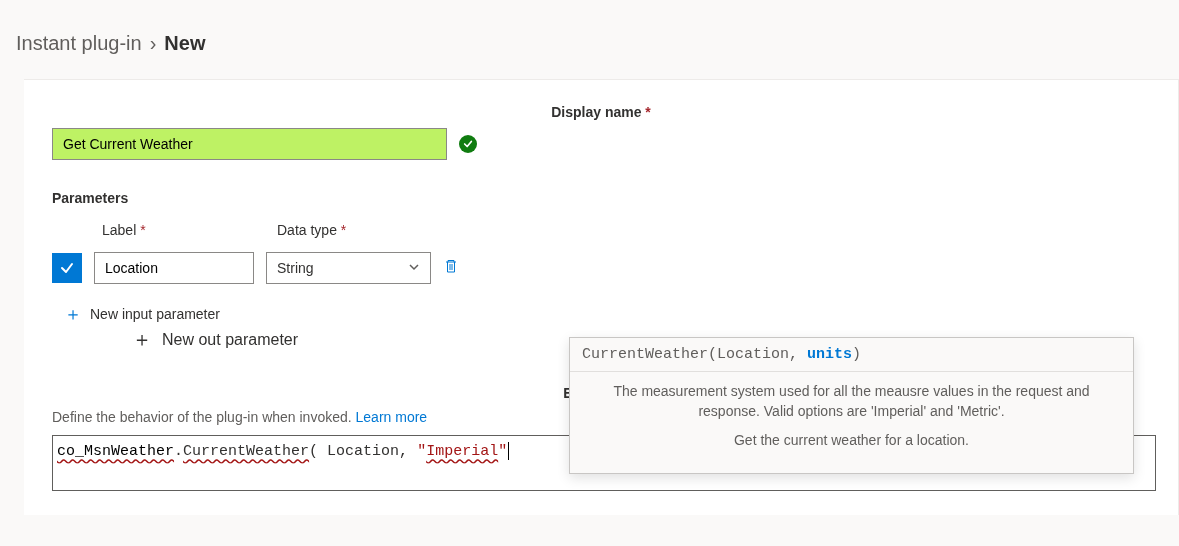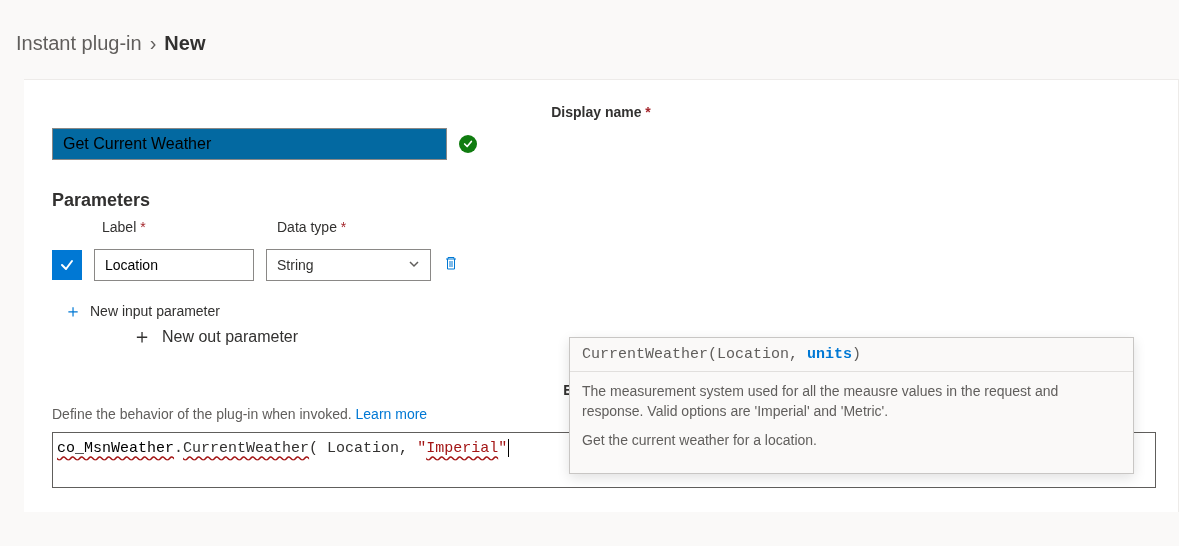--- a/index.html
+++ b/index.html
@@ -40,39 +40,39 @@
     text-align: center;
   }
   .required::after {
     content: " *";
     color: #a4262c;
   }
   .text-input {
     border: 1px solid #8a8886;
     height: 32px;
     padding: 0 10px;
-    font-size: 16px;
+    font-size: 14px;
     font-family: inherit;
     width: 395px;
-    background: #0369a1;
+    background: #bef264;
   }
 
   .input-row { display: flex; align-items: center; gap: 12px; }
   .success-icon {
     width: 18px; height: 18px; border-radius: 50%;
     background: #107c10; color: #fff;
     display: inline-flex; align-items: center; justify-content: center;
     font-size: 11px; font-weight: 700;
   }
 
   .section-label {
     font-weight: 600;
-    font-size: 18px;
+    font-size: 14px;
     margin-top: 30px;
-    margin-bottom: 8px;
+    margin-bottom: 16px;
   }
 
   .params-area {
     display: flex;
     align-items: flex-start;
     flex-direction: column;
   }
   .params-left { width: 600px; }
 
   .param-headers {
@@ -167,21 +167,21 @@
     font-size: 15px;
     border-bottom: 1px solid #e1dfdd;
     color: #605e5c;
   }
   .tooltip .sig .param-active { color: #0078d4; font-weight: 600; }
   .tooltip .body {
     padding: 10px 12px 12px;
     color: #605e5c;
     line-height: 1.4;
   }
-  .tooltip .body p { margin-bottom: 10px; }
+  .tooltip .body p { margin-bottom: 10px; text-align: center; }
 </style>
 </head>
 <body>
 
 <div class="breadcrumb">
   <span class="parent">Instant plug-in</span>
   <span class="sep">›</span>
   <span class="current">New</span>
 </div>
 

